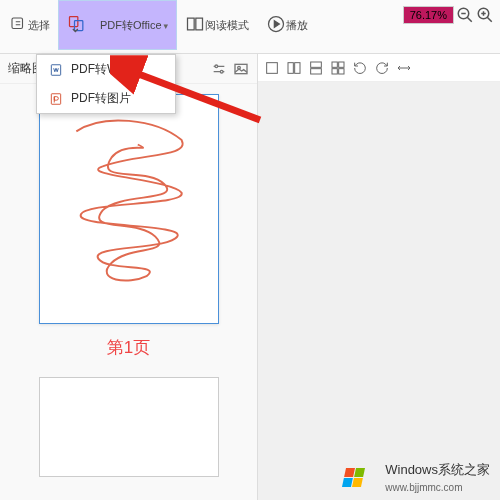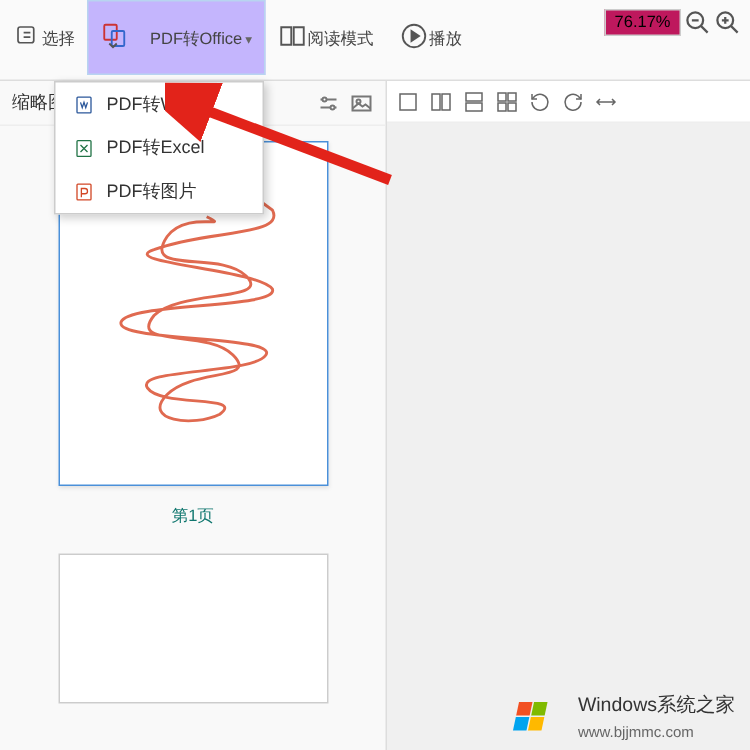--- a/index.html
+++ b/index.html
@@ -15,21 +15,21 @@
     .secondary-bar { display: flex; align-items: center; gap: 6px; padding: 4px 6px; border-top: 1px solid #eee; height: 28px; background: #fafafa; }
     .secondary-bar .sicon { width: 16px; height: 16px; color: #666; cursor: pointer; }
     .main { display: flex; height: calc(100% - 54px); }
     .sidepanel { width: 258px; border-right: 1px solid #ddd; background: #f9f9f9; display: flex; flex-direction: column; }
     .side-header { display: flex; align-items: center; padding: 6px 8px; border-bottom: 1px solid #eee; font-size: 12px; color: #333; }
     .side-header .spacer { flex: 1; }
     .side-header .shicon { width: 16px; height: 16px; margin-left: 6px; color: #777; cursor: pointer; }
     .thumb-list { flex: 1; overflow-y: auto; padding: 10px 0; display: flex; flex-direction: column; align-items: center; gap: 8px; }
     .thumb { width: 180px; height: 230px; background: #fff; border: 1px solid #4a90d9; box-shadow: 0 1px 3px rgba(0,0,0,0.1); position: relative; }
     .thumb2 { width: 180px; height: 100px; background: #fff; border: 1px solid #ccc; }
-    .thumb-label { font-size: 11px; color: #0f766e; margin-top: 4px; margin-bottom: 10px; }
+    .thumb-label { font-size: 17px; color: #ef4444; margin-top: 4px; margin-bottom: 10px; }
     .doc-area { flex: 1; background: #f0f0f0; }
     .dropdown { position: absolute; top: 54px; left: 36px; background: #fff; border: 1px solid #ccc; box-shadow: 2px 2px 6px rgba(0,0,0,0.2); z-index: 50; min-width: 140px; }
     .dd-item { display: flex; align-items: center; gap: 8px; padding: 6px 12px; font-size: 12px; color: #333; cursor: pointer; }
     .dd-icon { width: 14px; height: 14px; color: #555; }
     .arrow { position: absolute; z-index: 60; pointer-events: none; }
     .watermark { position: absolute; bottom: 6px; right: 10px; display: flex; align-items: center; gap: 22px; font-size: 13px; color: #333; z-index: 100; }
     .winlogo span { display: inline-block; width: 9px; height: 9px; }
     .winlogo { display: grid; grid-template-columns: 9px 9px; grid-template-rows: 9px 9px; gap: 1px; transform: skewX(-12deg); }
     .scribble { position: absolute; inset: 10px; }
     .caret { font-size: 9px; margin-left: 2px; color: #666; }
@@ -158,27 +158,20 @@
 
 <div class="dropdown">
   <div class="dd-item">
     <svg class="dd-icon" viewBox="0 0 24 24" fill="none" stroke="#2b579a" stroke-width="1.5">
         <rect x="4" y="3" width="16" height="18" rx="1"></rect>
         <path d="M8 9l2 6 2-6 2 6 2-6"></path>
       </svg>
     <span>PDF转Word</span>
   </div>
   <div class="dd-item">
-    <svg class="dd-icon" viewBox="0 0 24 24" fill="none" stroke="#217346" stroke-width="1.5">
-        <rect x="4" y="3" width="16" height="18" rx="1"></rect>
-        <path d="M8 8l8 8M16 8l-8 8"></path>
-      </svg>
-    <span>PDF转Excel</span>
-  </div>
-  <div class="dd-item">
     <svg class="dd-icon" viewBox="0 0 24 24" fill="none" stroke="#d24726" stroke-width="1.5">
         <rect x="4" y="3" width="16" height="18" rx="1"></rect>
         <path d="M9 8h4a3 3 0 0 1 0 6H9z M9 8v10"></path>
       </svg>
     <span>PDF转图片</span>
   </div>
 </div>
 
 <svg class="arrow" style="left:110px; top:30px;" width="160" height="100" viewBox="0 0 160 100">
   <defs>

